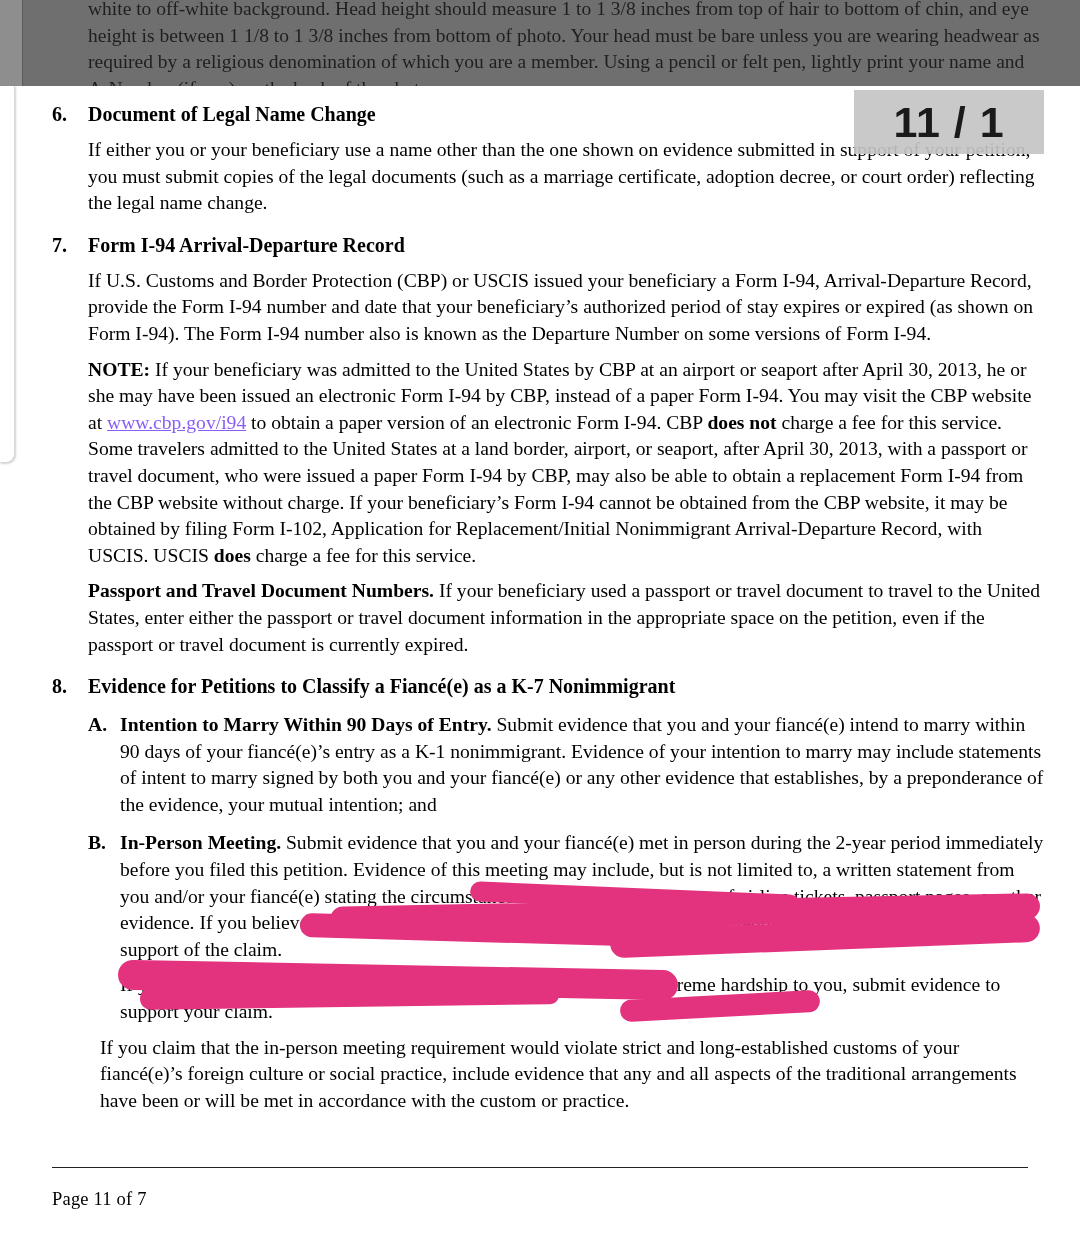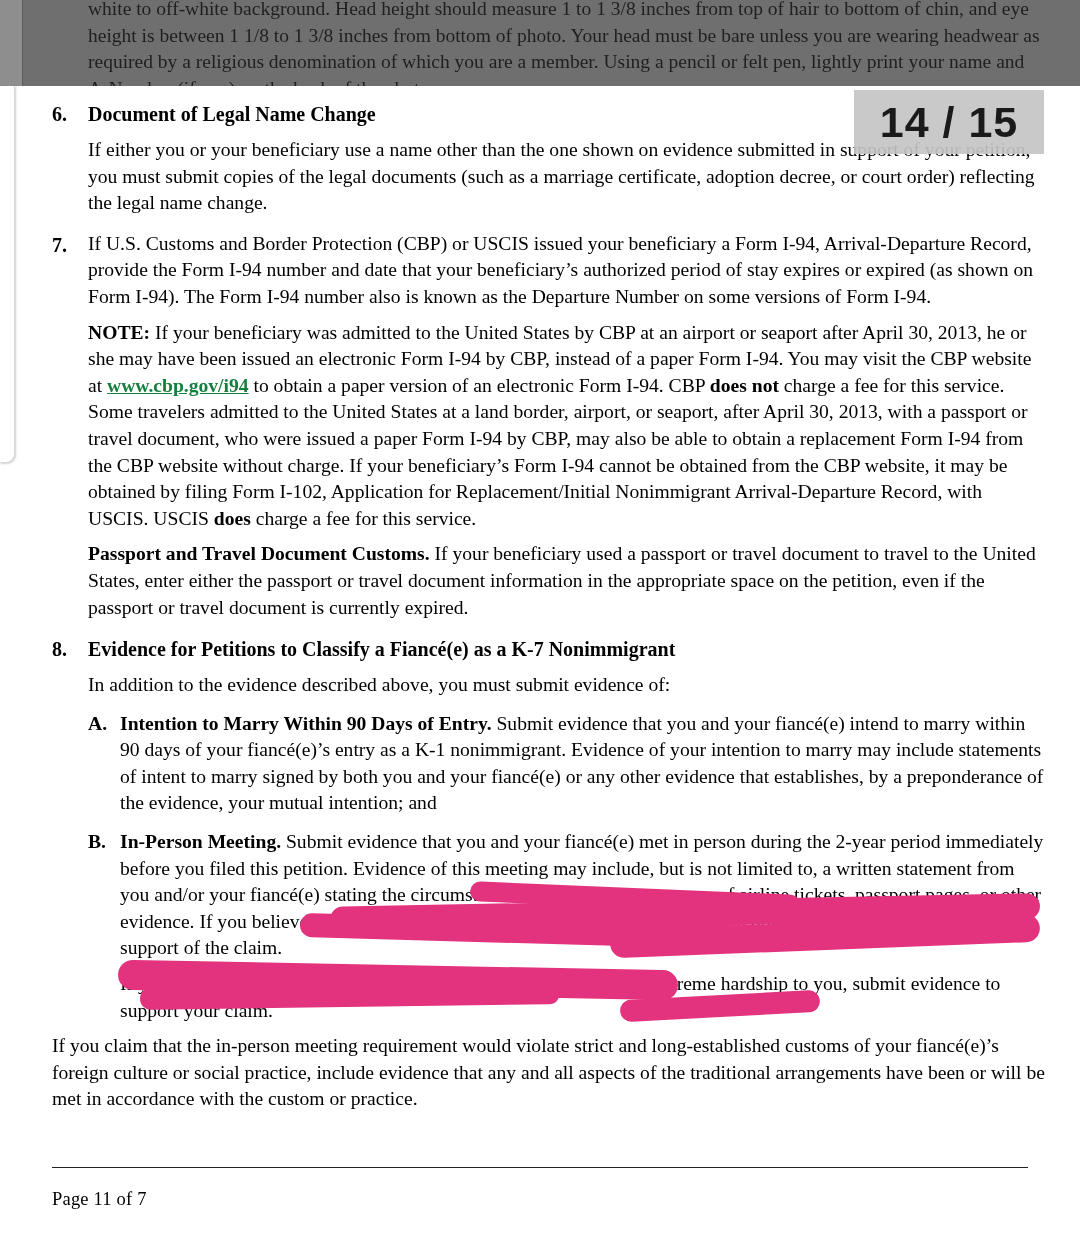--- a/index.html
+++ b/index.html
@@ -126,23 +126,23 @@
   }
   .sub .letter {
     position: absolute;
     left: 88px;
     top: 0;
     font-weight: bold;
   }
   .sub b { font-weight: bold; }
 
   a.link {
-    color: #15803d;
+    color: #8b5cf6;
     text-decoration: underline;
-    font-weight: bold;
+    font-weight: normal;
   }
 
   
   #footer-rule {
     position: absolute;
     left: 52px;
     right: 52px;
     bottom: 70px;
     border-top: 1.5px solid #222;
   }
@@ -202,62 +202,62 @@
 </style>
 </head>
 <body>
 
 <div id="top-band">
   <div id="top-left-tab"></div>
   <div id="top-band-inner">white to off-white background.  Head height should measure 1 to 1 3/8 inches from top of hair to bottom of chin, and eye height is between 1 1/8 to 1 3/8 inches from bottom of photo.  Your head must be bare unless you are wearing headwear as required by a religious denomination of which you are a member.  Using a pencil or felt pen, lightly print your name and A-Number (if any) on the back of the photo.</div>
 </div>
 <div id="left-edge-strip"></div>
 
-<div id="page-counter">14 / 15</div>
+<div id="page-counter">11 / 1</div>
 
 <div id="doc">
 
   <div class="block">
     <div class="num-head">
       <span class="num">6.</span>
       <span>Document of Legal Name Change</span>
     </div>
     <p class="body">If either you or your beneficiary use a name other than the one shown on evidence submitted in support of your petition, you must submit copies of the legal documents (such as a marriage certificate, adoption decree, or court order) reflecting the legal name change.</p>
   </div>
 
   <div class="block">
     <div class="num-head">
       <span class="num">7.</span>
+      <span>Form I-94 Arrival-Departure Record</span>
     </div>
     <p class="body">If U.S. Customs and Border Protection (CBP) or USCIS issued your beneficiary a Form I-94, Arrival-Departure Record, provide the Form I-94 number and date that your beneficiary’s authorized period of stay expires or expired (as shown on Form I-94).  The Form I-94 number also is known as the Departure Number on some versions of Form I-94.</p>
 
     <p class="body"><b>NOTE:</b><span>  If your beneficiary was admitted to the United States by CBP at an airport or seaport after April 30, 2013, he or she may have been issued an electronic Form I-94 by CBP, instead of a paper Form I-94.  You may visit the CBP website at </span><a class="link" href="#">www.cbp.gov/i94</a><span> to obtain a paper version of an electronic Form I-94.  CBP </span><b>does not</b><span> charge a fee for this service.  Some travelers admitted to the United States at a land border, airport, or seaport, after April 30, 2013, with a passport or travel document, who were issued a paper Form I-94 by CBP, may also be able to obtain a replacement Form I-94 from the CBP website without charge.  If your beneficiary’s Form I-94 cannot be obtained from the CBP website, it may be obtained by filing Form I-102, Application for Replacement/Initial Nonimmigrant Arrival-Departure Record, with USCIS.  USCIS </span><b>does</b><span> charge a fee for this service.</span></p>
 
-    <p class="body"><b>Passport and Travel Document Customs.</b><span>  If your beneficiary used a passport or travel document to travel to the United States, enter either the passport or travel document information in the appropriate space on the petition, even if the passport or travel document is currently expired.</span></p>
+    <p class="body"><b>Passport and Travel Document Numbers.</b><span>  If your beneficiary used a passport or travel document to travel to the United States, enter either the passport or travel document information in the appropriate space on the petition, even if the passport or travel document is currently expired.</span></p>
   </div>
 
   <div class="block">
     <div class="num-head">
       <span class="num">8.</span>
       <span>Evidence for Petitions to Classify a Fiancé(e) as a K-7 Nonimmigrant</span>
     </div>
-    <p class="body">In addition to the evidence described above, you must submit evidence of:</p>
 
     <div class="sub">
       <span class="letter">A.</span>
       <b>Intention to Marry Within 90 Days of Entry.</b><span>  Submit evidence that you and your fiancé(e) intend to marry within 90 days of your fiancé(e)’s entry as a K-1 nonimmigrant.  Evidence of your intention to marry may include statements of intent to marry signed by both you and your fiancé(e) or any other evidence that establishes, by a preponderance of the evidence, your mutual intention; and</span>
     </div>
 
     <div class="sub">
       <span class="letter">B.</span>
       <b>In-Person Meeting.</b><span>  Submit evidence that you and your fiancé(e) met in person during the 2-year period immediately before you filed this petition.  Evidence of this meeting may include, but is not limited to, a written statement from you and/or your fiancé(e) stating the circumstances of your meeting, a copy of airline tickets, passport pages, or other evidence.  If you believe you qualify for an exception to the in-person meeting requirement, submit evidence in support of the claim.</span>
     </div>
 
     <p class="body" style="padding-left:120px;">If you claim that the in-person meeting requirement would result in extreme hardship to you, submit evidence to support your claim.</p>
-    <p class="body" style="padding-left:52px;">If you claim that the in-person meeting requirement would violate strict and long-established customs of your fiancé(e)’s foreign culture or social practice, include evidence that any and all aspects of the traditional arrangements have been or will be met in accordance with the custom or practice.</p>
+    <p class="body" style="padding-left:100px;">If you claim that the in-person meeting requirement would violate strict and long-established customs of your fiancé(e)’s foreign culture or social practice, include evidence that any and all aspects of the traditional arrangements have been or will be met in accordance with the custom or practice.</p>
   </div>
 
   <div id="footer-rule"></div>
   <div id="footer">
     <span>Page 11 of 7</span>
   </div>
 </div>
 
 <div class="scribble" id="sc7"></div>
 <div class="scribble" id="sc1"></div>

